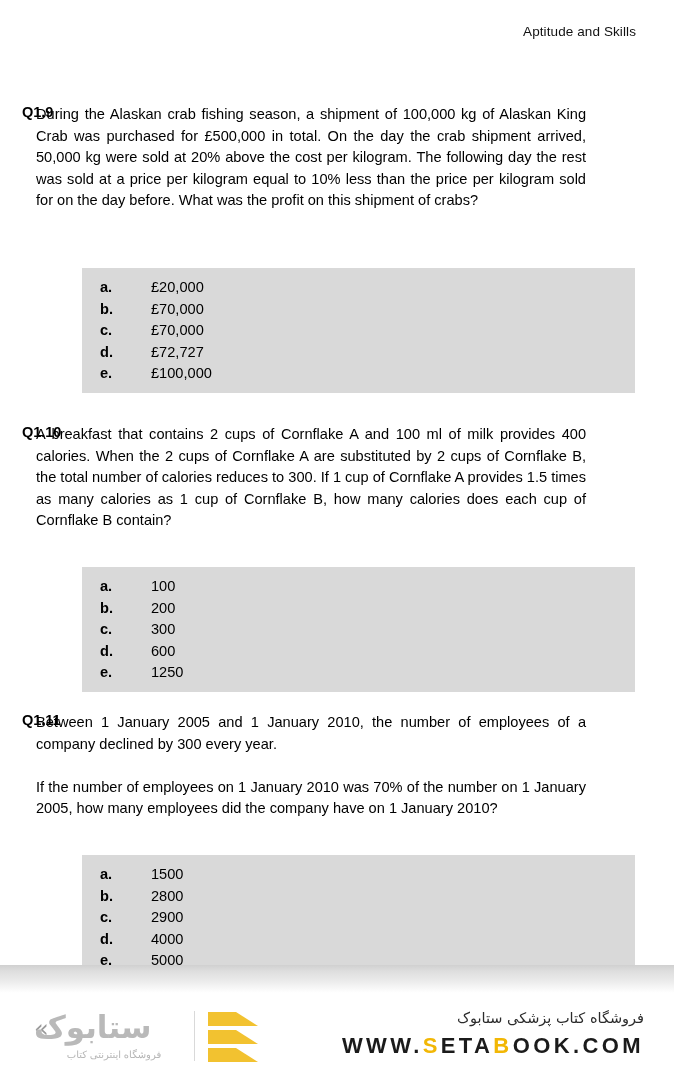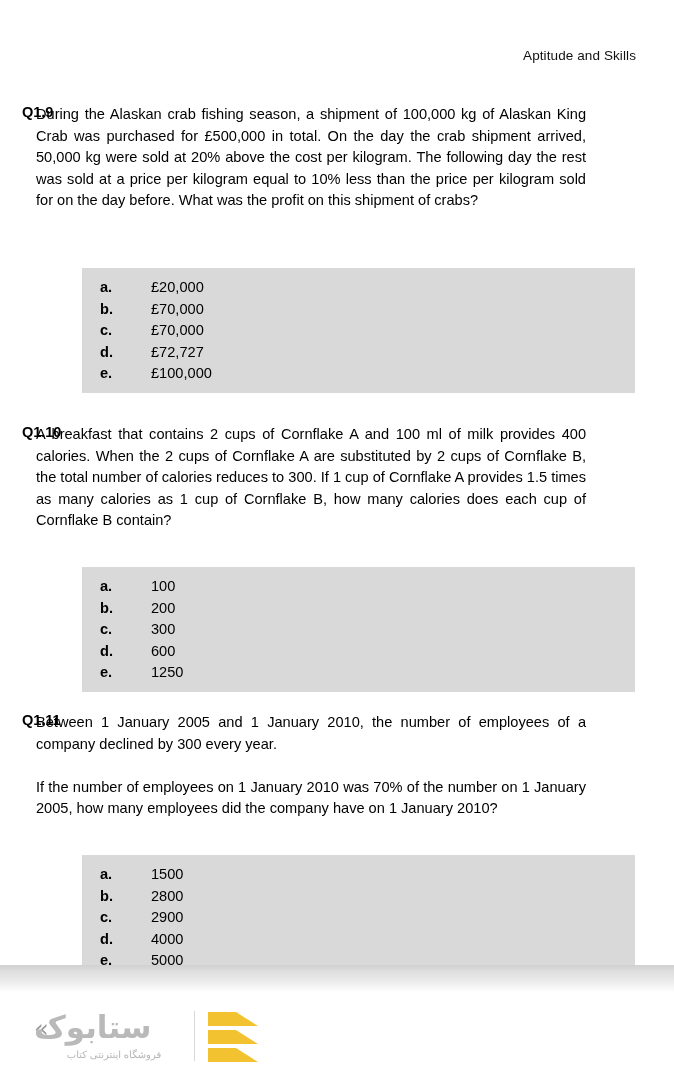--- a/index.html
+++ b/index.html
@@ -23,21 +23,21 @@
     left: 0; top: 0;
     width: 674px;
     height: 965px;
     background: #ffffff;
   }
 
   
   .running-head {
     position: absolute;
     right: 38px;
-    top: 48px;
+    top: 24px;
     font-size: 13.5px;
     letter-spacing: 0.1px;
     color: #111;
     white-space: nowrap;
   }
 
   
   .question {
     position: absolute;
     left: 0;
@@ -334,14 +334,20 @@
         <g fill="#f2c230">
           <path d="M2 2 L27 2 L40 11 L27 11 L14 11 L2 11 Z M2 2 L2 11 Z"></path>
           <path d="M2 1 L30 1 L52 15 L30 15 L2 15 Z"></path>
           <path d="M2 19 L30 19 L52 33 L30 33 L2 33 Z"></path>
           <path d="M2 37 L30 37 L52 51 L30 51 L2 51 Z"></path>
         </g>
       </svg>
     </div>
   </div>
 
+  <div class="brand-text">
+    <div class="brand-fa">فروشگاه کتاب پزشکی ستابوک</div>
+    <div class="brand-url">
+      <span>WWW.</span><span class="hi">S</span><span>ETA</span><span class="hi">B</span><span>OOK.COM</span>
+    </div>
+  </div>
 
 </div>
 
 </body></html>

